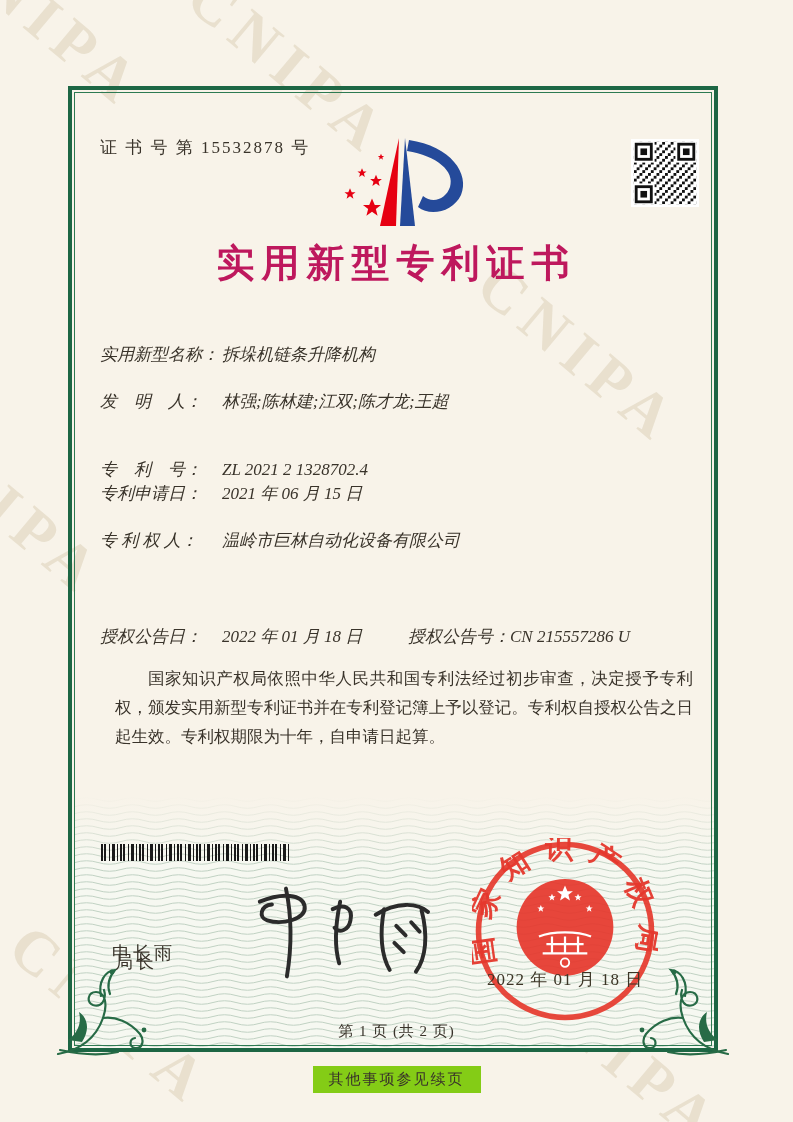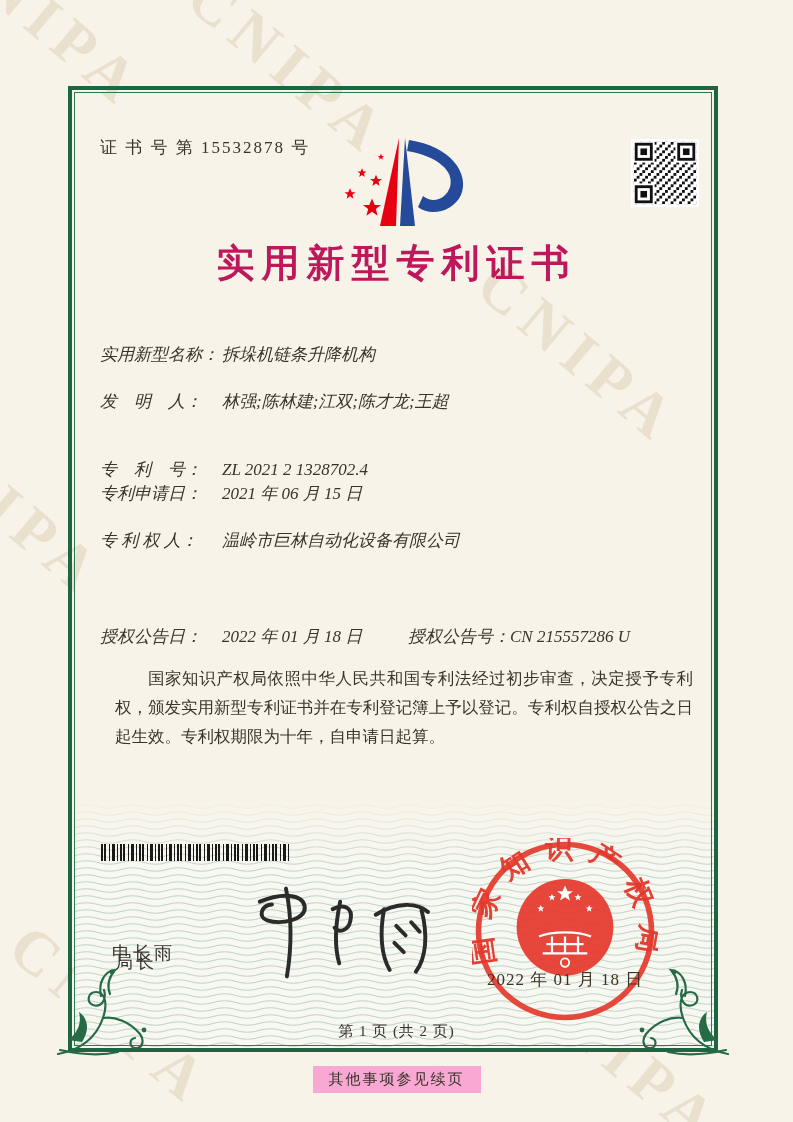--- a/index.html
+++ b/index.html
@@ -32,21 +32,21 @@
         #191919 3px 5px,transparent 5px 8px,#191919 8px 9px,transparent 9px 11px,
         #191919 11px 14px,transparent 14px 16px,#191919 16px 17px,transparent 17px 19px);}
   .sig-title{position:absolute;left:115px;top:950px;font-size:18px;letter-spacing:3px;}
   .sig-name{position:absolute;left:112px;top:941px;font-size:18px;letter-spacing:3px;}
   .sig-svg{position:absolute;left:228px;top:880px;}
   .seal{position:absolute;left:472px;top:838px;}
   .seal-date{position:absolute;left:472px;top:968px;width:186px;text-align:center;
       font-size:17px;letter-spacing:1px;color:#3c3526;}
   .page-info{position:absolute;left:0;top:1022px;width:100%;text-align:center;font-size:15px;letter-spacing:1px;}
   .cont-note{position:absolute;left:0;top:1066px;width:100%;text-align:center;font-size:15px;}
-  .cont-note span{display:inline-block;background:#f9a8d4;padding:4px 16px;letter-spacing:2px;}
+  .cont-note span{display:inline-block;background:#84cc16;padding:4px 16px;letter-spacing:2px;}
   .flourish{position:absolute;}
   .flourish.right{transform:scaleX(-1);}
 </style>
 </head>
 <body>
 
 <div class="page">
 
   <span class="wm" style="left:-78px;top:-18px;">CNIPA</span>
   <span class="wm" style="left:168px;top:30px;">CNIPA</span>

